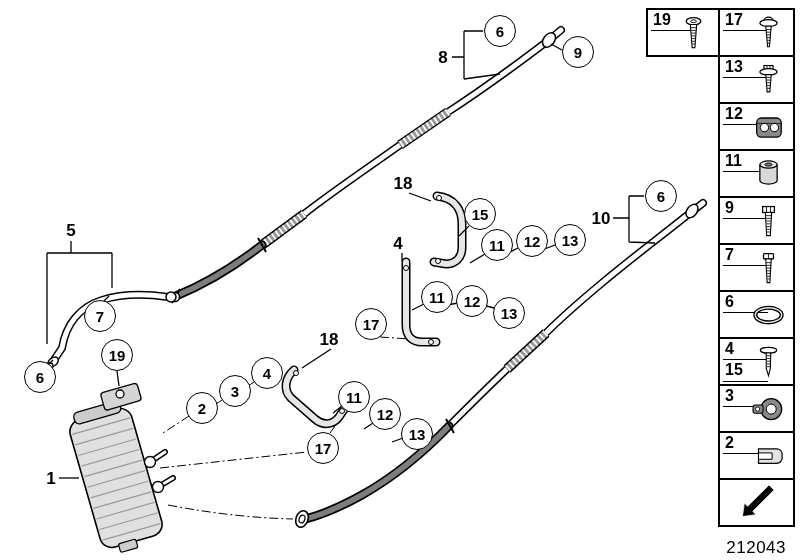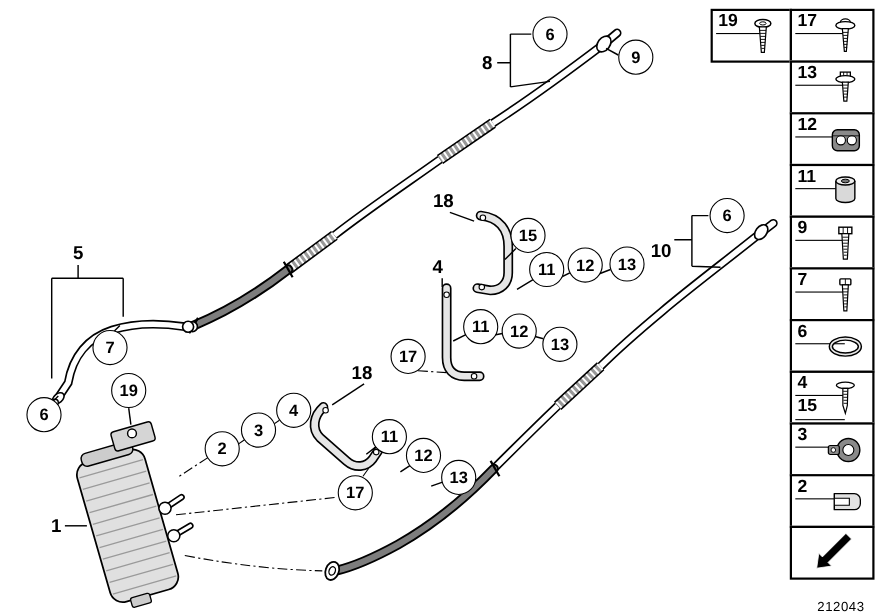--- a/index.html
+++ b/index.html
@@ -28,21 +28,21 @@
   }
   .legend-num {
     display:block; width:62%; margin-left:3px;
     font-weight:bold; font-size:16px; line-height:1.15;
     padding:1px 0 1px 2px; border-bottom:1.7px solid #000;
   }
   .legend-icon { position:absolute; right:2px; bottom:1px; width:45px; height:40px; }
   .legend-cell.arrow-cell .legend-icon { left:50%; right:auto; bottom:3px; transform:translateX(-50%); }
   .diagram-id {
     position:absolute; right:14px; bottom:2px;
-    font-size:12px; letter-spacing:0.5px;
+    font-size:17px; letter-spacing:0.5px;
   }
 </style>
 </head>
 <body>
 
 <div class="stage">
 
   <svg id="artwork" width="800" height="560" viewBox="0 0 800 560">
 
     <g stroke="#000" stroke-width="1" fill="none" stroke-dasharray="9 3 2 3">
@@ -173,21 +173,21 @@
       <div class="callout" style="left: 369px; top: 398px;">12</div>
       <div class="callout" style="left: 401px; top: 418px;">13</div>
       <div class="callout" style="left: 251px; top: 357px;">4</div>
       <div class="callout" style="left: 219px; top: 375px;">3</div>
       <div class="callout" style="left: 186px; top: 392px;">2</div>
       <div class="callout" style="left: 307px; top: 432px;">17</div>
       <div class="part-label" style="left: 443px; top: 57px;">8</div>
       <div class="part-label" style="left: 71px; top: 230px;">5</div>
       <div class="part-label" style="left: 403px; top: 183px;">18</div>
       <div class="part-label" style="left: 398px; top: 243px;">4</div>
-      <div class="part-label" style="left: 601px; top: 218px; margin-top: 10px;">10</div>
+      <div class="part-label" style="left: 601px; top: 218px;">10</div>
       <div class="part-label" style="left: 329px; top: 339px; text-align: center;">18</div>
       <div class="part-label" style="left: 51px; top: 478px;">1</div>
     </div>
 
   <div id="sidebar">
       <div class="legend-cell" style="left: 646px; top: 8px; width: 74px; height: 49px;">
         <span class="legend-num">19</span>
         <svg viewBox="0 0 48 44" class="legend-icon">
           <ellipse cx="24" cy="8" rx="8" ry="4" fill="#fff" stroke="#000" stroke-width="1.5"></ellipse>
           <ellipse cx="24" cy="8" rx="3.2" ry="1.6" fill="none" stroke="#000" stroke-width="1"></ellipse>

